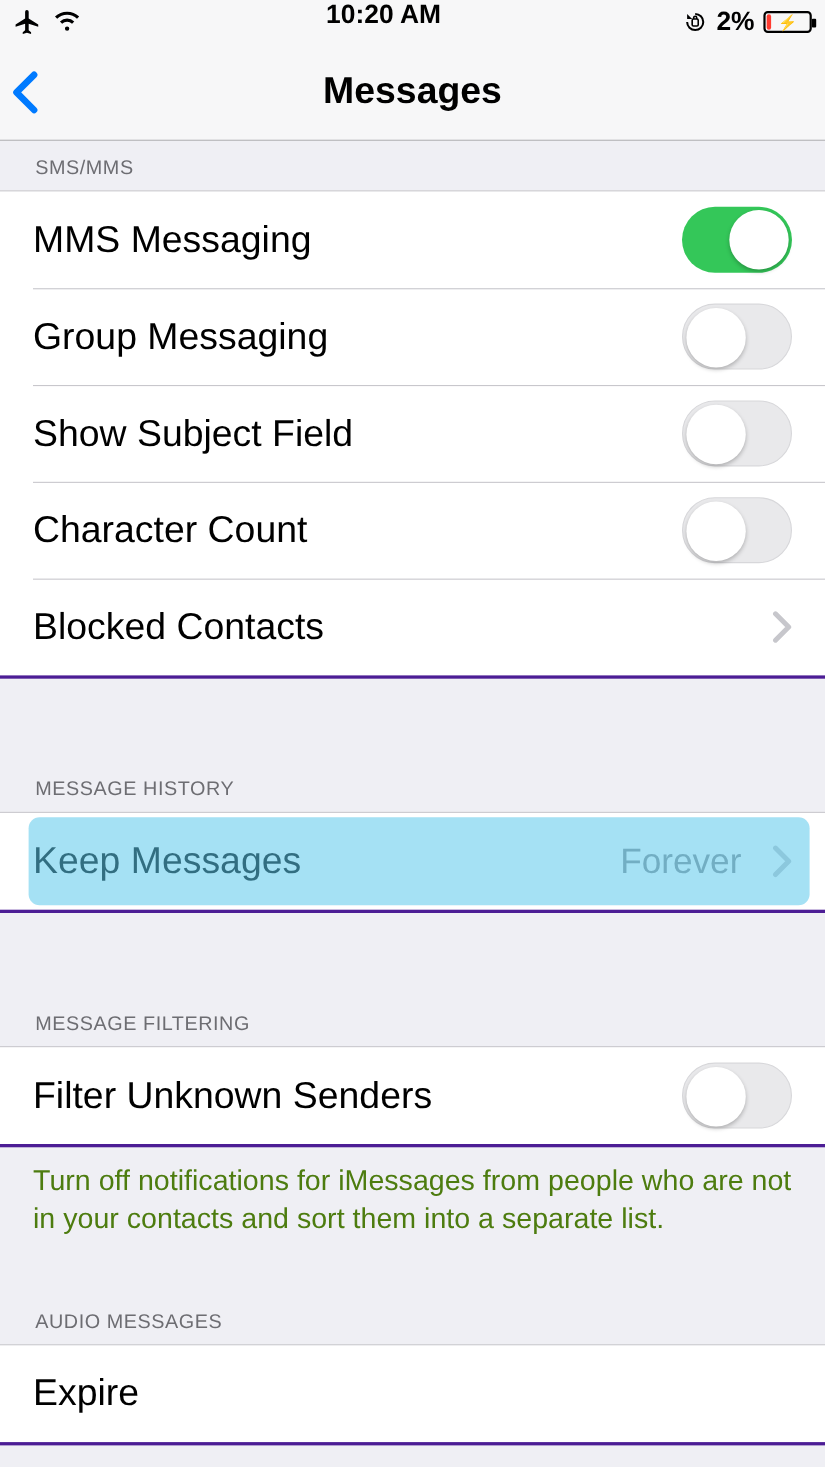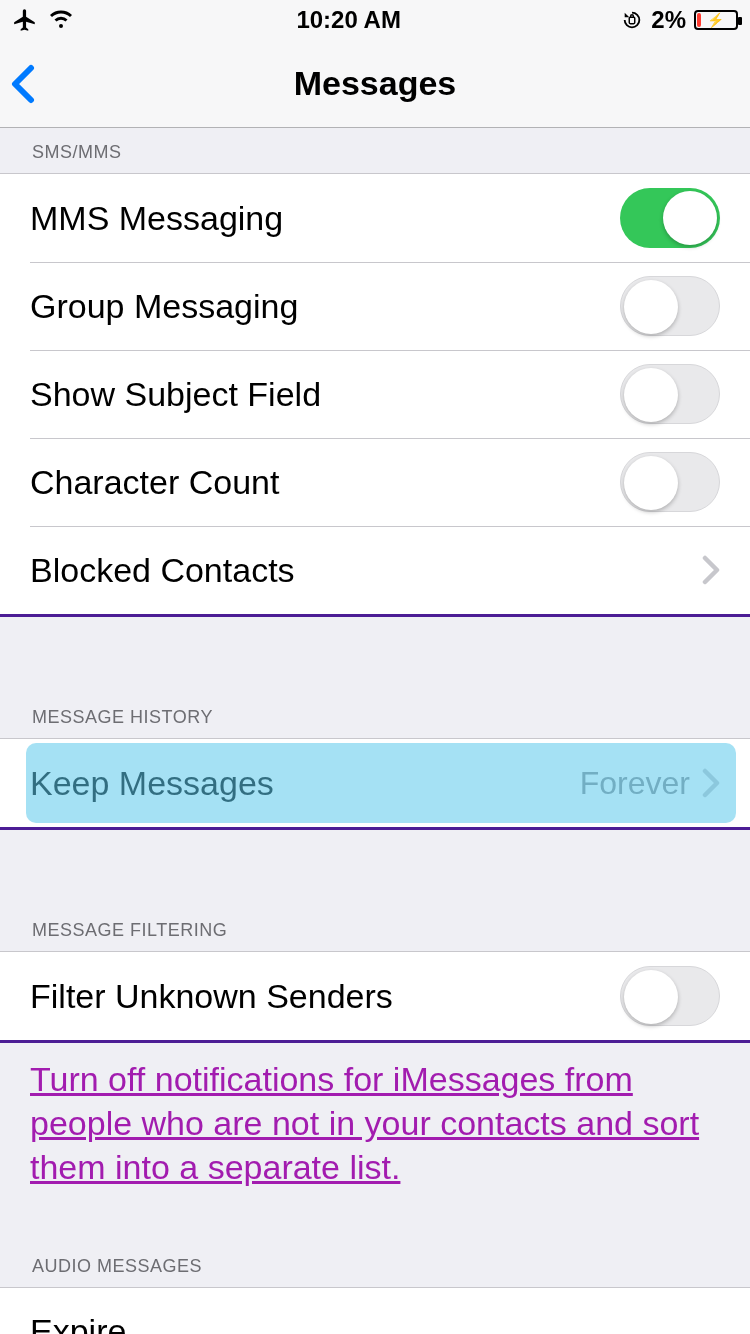--- a/index.html
+++ b/index.html
@@ -8,21 +8,20 @@
     height: 1334px;
     font-family: -apple-system, "Helvetica Neue", Helvetica, Arial, sans-serif;
     background: #efeff4;
     overflow: hidden;
     color: #000;
   }
   
   .status-bar {
     height: 40px;
     display: flex;
-    align-items: center;
     justify-content: space-between;
     padding: 0 12px;
     background: #f7f7f8;
     font-size: 24px;
     font-weight: 600;
   }
   .status-left, .status-right { display: flex; align-items: center; gap: 8px; }
   .status-center { font-weight: 700; }
   .airplane-icon, .wifi-icon, .lock-rot-icon { display: inline-flex; }
   .battery {
@@ -75,21 +74,21 @@
     min-height: 88px;
     display:flex; align-items:center; justify-content:space-between;
     padding: 0 30px 0 30px;
     position:relative;
     font-size: 34px;
   }
   .row + .row::before {
     content:""; position:absolute; top:0; left:30px; right:0; height:1px; background:#c8c7cc;
   }
   .row .label { color:#000; }
-  .row .value { color:#8e8e93; font-size:32px; display:flex; align-items:center; gap:12px;}
+  .row .value { color:#8e8e93; font-size:32px; display:flex; align-items:center; gap:28px;}
   .chevron { color:#c7c7cc; }
   .row.highlight {
     position:relative;
   }
   .row.highlight::after {
     content:""; position:absolute; inset:4px 14px 4px 26px;
     background: rgba(91,200,235,0.55);
     border-radius: 10px;
     pointer-events:none;
   }
@@ -102,25 +101,24 @@
   .switch.off { background:#e9e9eb; border:1px solid #d7d7da;}
   .knob {
     position:absolute; top:3px; width:54px; height:54px; background:#fff; border-radius:50%;
     box-shadow: 0 2px 4px rgba(0,0,0,0.25);
   }
   .switch.on .knob { right:3px; }
   .switch.off .knob { left:3px; }
 
   
   .section-footer {
-    font-size: 34px;
-    color:#a21caf;
+    font-size: 26px;
+    color:#4d7c0f;
     padding: 14px 30px 10px 30px;
     line-height: 1.3;
-    text-decoration: underline;
   }
 
   
   .gap-lg { height: 64px; }
 </style>
 </head>
 <body>
 
 <div class="status-bar">
   <div class="status-left">

